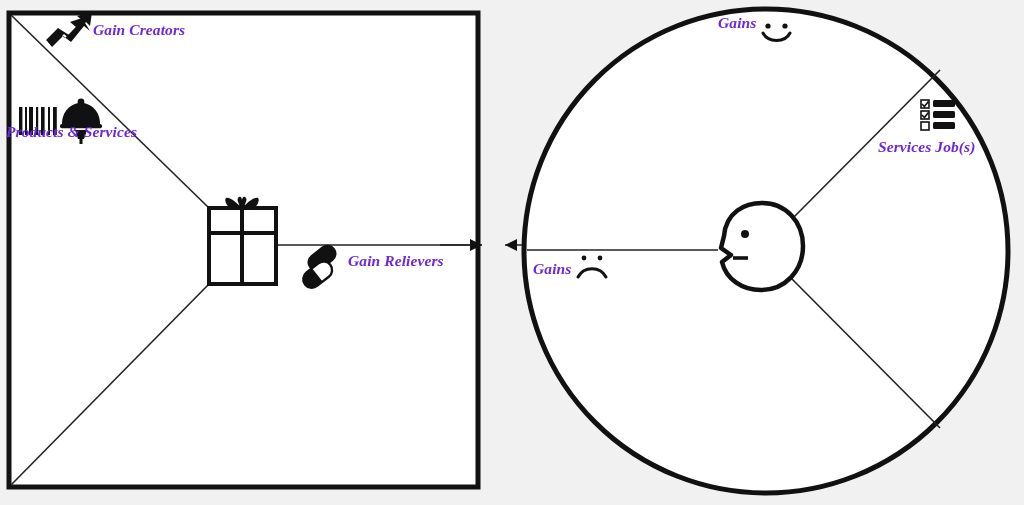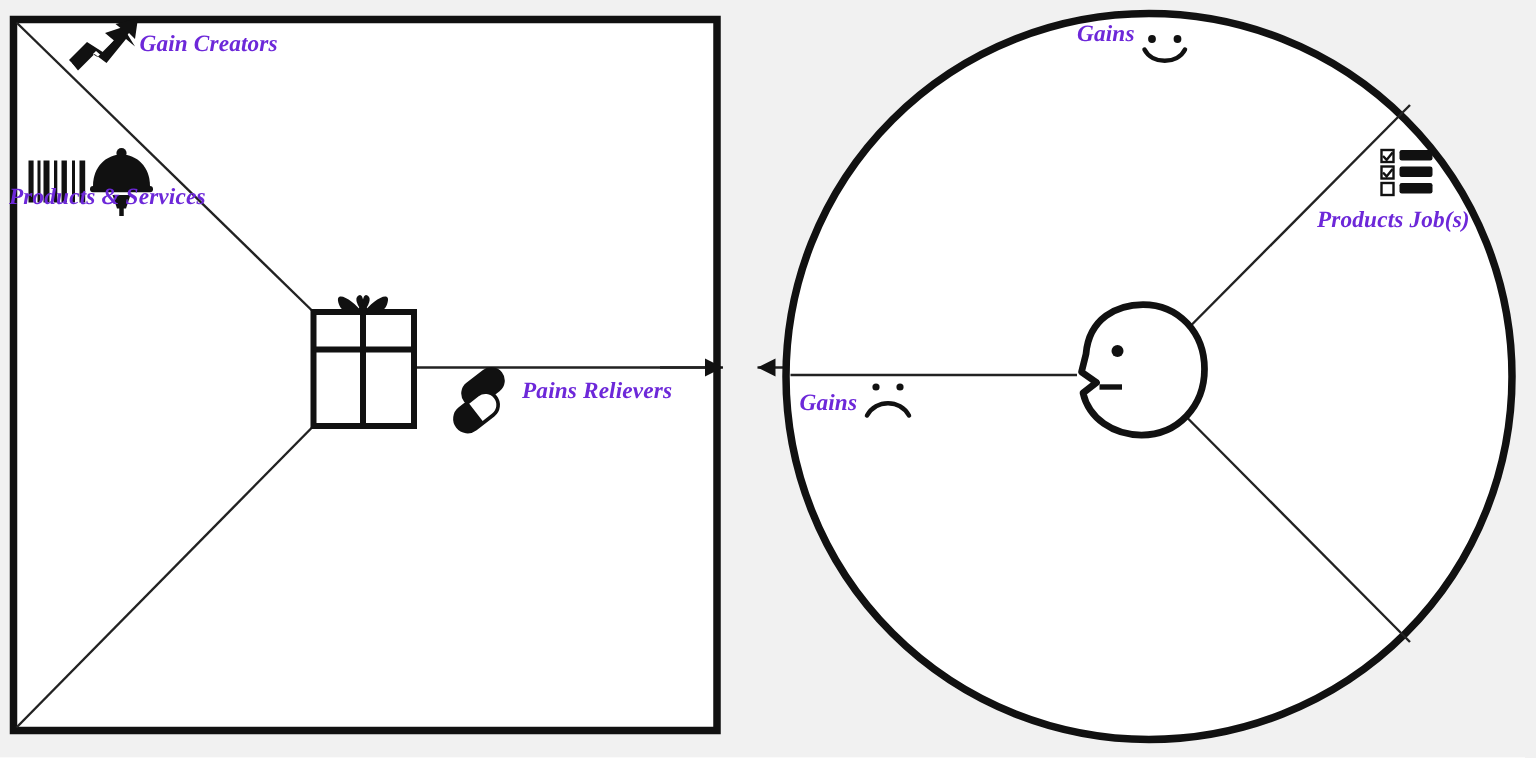--- a/index.html
+++ b/index.html
@@ -141,21 +141,21 @@
       <rect x="921" y="122" width="8" height="8" fill="none" stroke="#111111" stroke-width="1.6"></rect>
       <rect x="933" y="122" width="22" height="7" fill="#111111" rx="1.5"></rect>
     </g>
 
   </svg>
 
   <div class="vpc-label lbl-gain-creators">Gain Creators</div>
 
   <div class="vpc-label lbl-products">Products &amp; Services</div>
 
-  <div class="vpc-label lbl-pain-reliev">Pains Relievers</div>
+  <div class="vpc-label lbl-pain-reliev">Gain Relievers</div>
 
   <div class="vpc-label lbl-gains">Gains</div>
 
-  <div class="vpc-label lbl-customer-jobs">Products Job(s)</div>
+  <div class="vpc-label lbl-customer-jobs">Services Job(s)</div>
 
   <div class="vpc-label lbl-pains">Gains</div>
 
 </div>
 
 </body></html>

